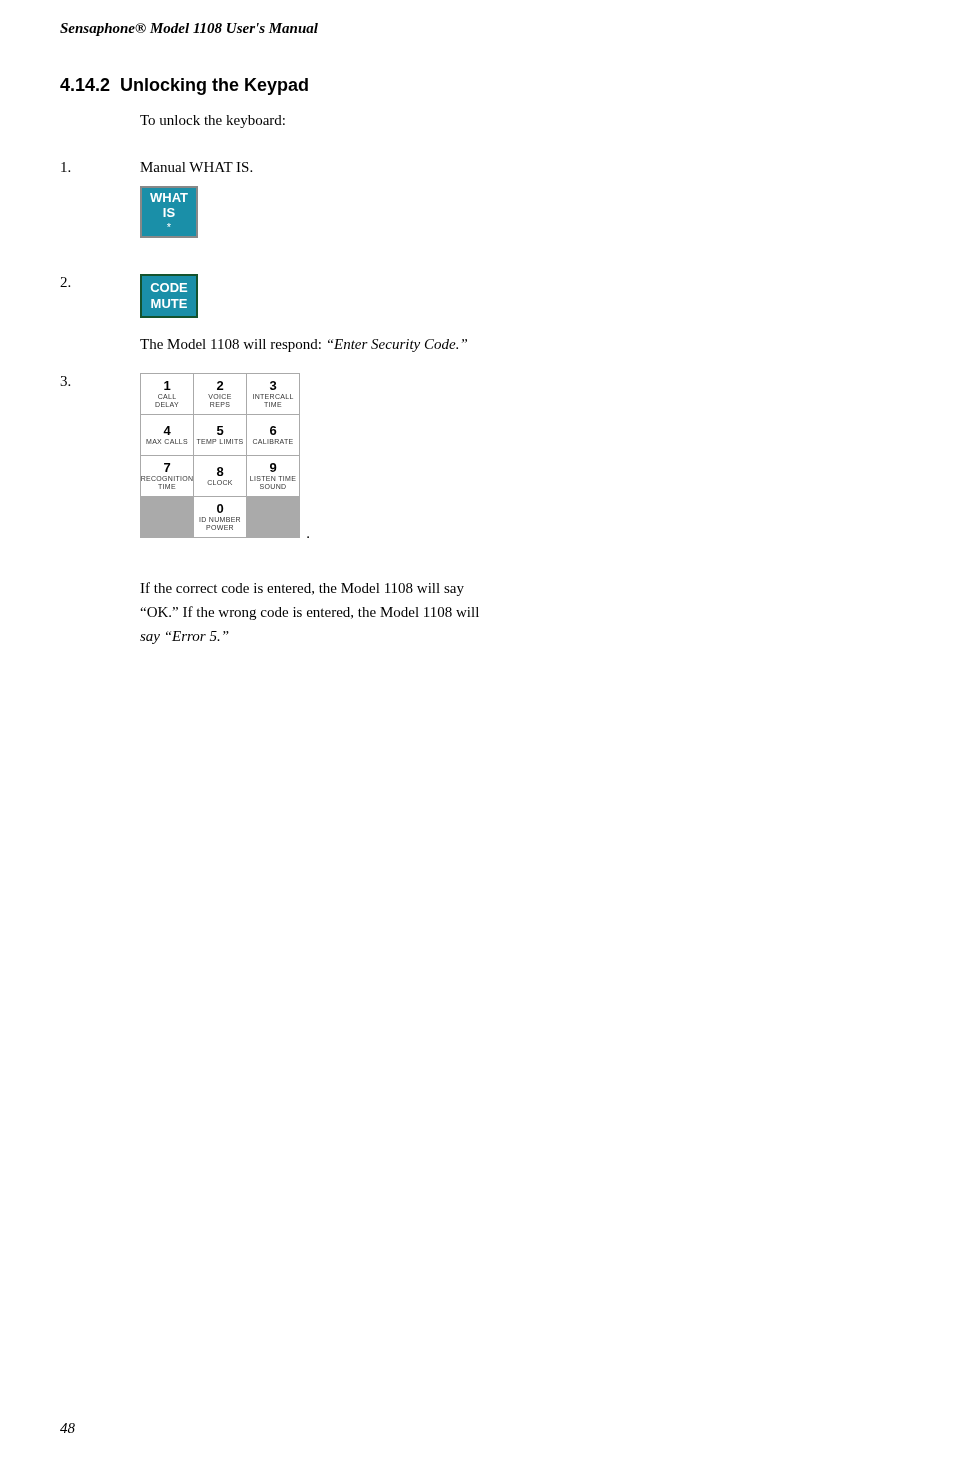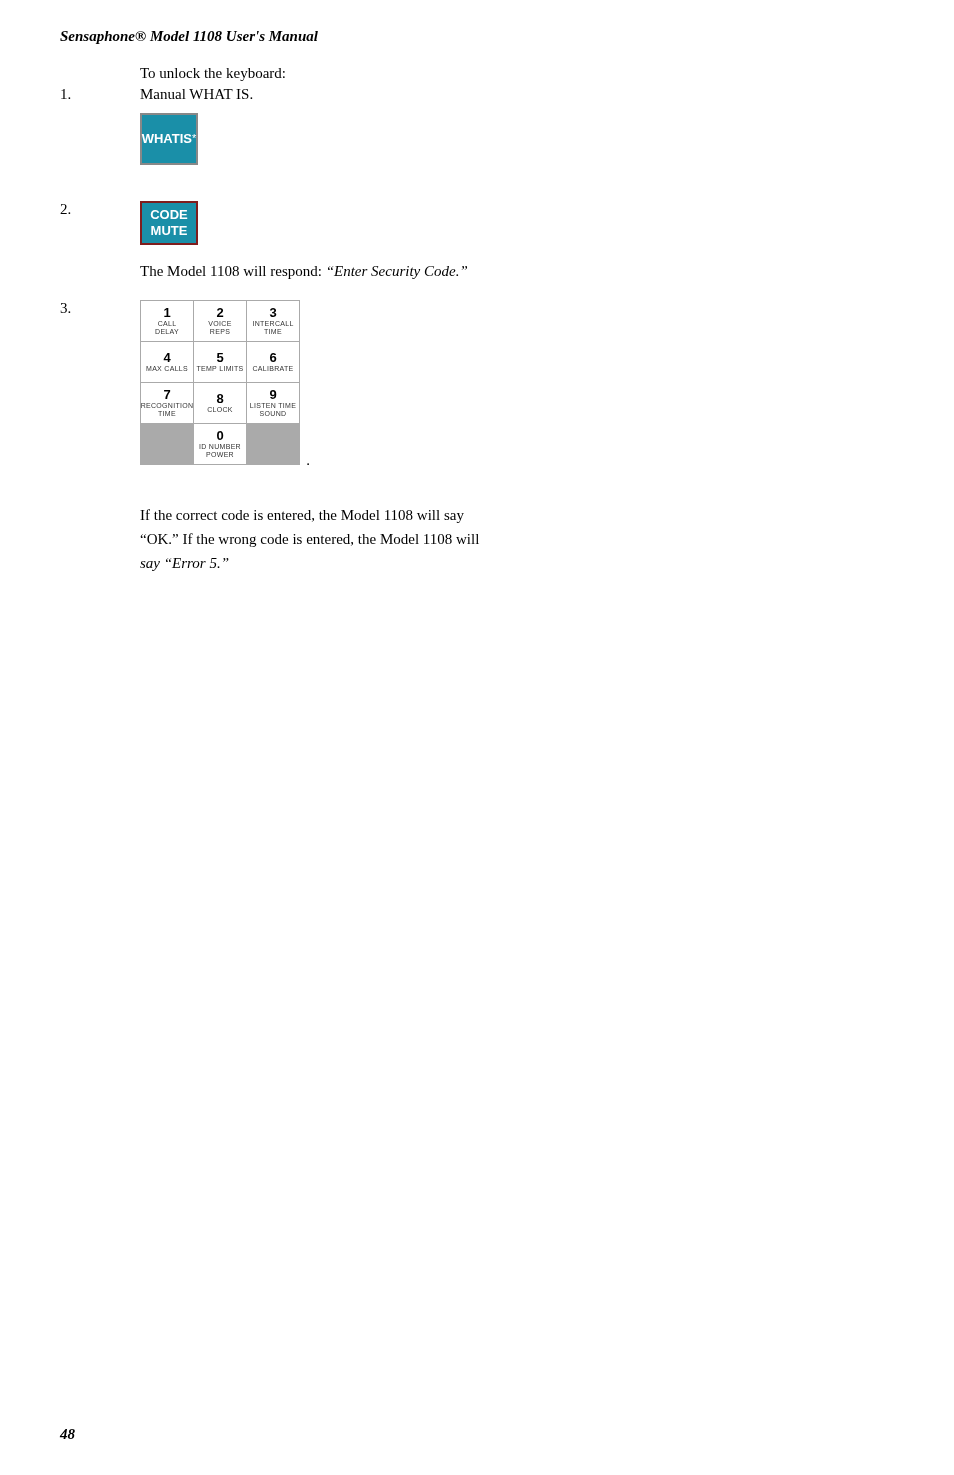--- a/index.html
+++ b/index.html
@@ -8,41 +8,41 @@
       width: 954px;
       min-height: 1475px;
       background: #ffffff;
       font-family: "Times New Roman", Times, serif;
       font-size: 15px;
       color: #000000;
       position: relative;
     }
 
     .page-header {
-      padding: 28px 60px 0 60px;
+      padding: 20px 60px 0 60px;
       font-style: italic;
       font-size: 15px;
       font-weight: bold;
     }
 
     .page-content {
       padding: 20px 60px 60px 60px;
     }
 
     .section-title {
       font-family: Arial, Helvetica, sans-serif;
       font-size: 18px;
       font-weight: bold;
       margin-top: 18px;
       margin-bottom: 16px;
     }
 
     .intro-text {
       margin-left: 80px;
-      margin-bottom: 4px;
+      margin-bottom: 30px;
       font-size: 15px;
     }
 
     .step-list {
       list-style: none;
       margin-left: 0;
     }
 
     .step-item {
       display: flex;
@@ -61,21 +61,21 @@
     }
 
     .step-text {
       margin-bottom: 10px;
       font-size: 15px;
     }
 
     
     .key-button-what-is {
       display: inline-flex;
-      flex-direction: row;
+      flex-direction: column;
       align-items: center;
       justify-content: center;
       background-color: #1a8fa8;
       color: #ffffff;
       font-family: Arial, Helvetica, sans-serif;
       font-weight: bold;
       font-size: 13px;
       width: 58px;
       height: 52px;
       border: 2px solid #888;
@@ -97,21 +97,21 @@
       flex-direction: column;
       align-items: center;
       justify-content: center;
       background-color: #1a8fa8;
       color: #ffffff;
       font-family: Arial, Helvetica, sans-serif;
       font-weight: bold;
       font-size: 13px;
       width: 58px;
       height: 44px;
-      border: 2px solid #7f1d1d;
+      border: 2px solid #14532d;
       cursor: pointer;
       line-height: 1.2;
       text-align: center;
       margin-bottom: 10px;
     }
 
     .response-text {
       font-size: 15px;
       margin-top: 8px;
     }
@@ -175,42 +175,45 @@
       font-size: 15px;
       line-height: 1.6;
     }
 
     .final-text em {
       font-style: italic;
     }
 
     .page-number {
       position: absolute;
-      bottom: 32px;
+      bottom: 38px;
       left: 60px;
       font-style: italic;
-      font-weight: bold;
+      font-weight: normal;
       font-size: 15px;
       text-align: center;
     }
 
     .button-wrapper {
       margin-left: 0;
       margin-bottom: 6px;
     }
   </style>
 </head>
 <body>
 
 <div class="page-header">
   <span>Sensaphone® Model 1108 User's Manual</span>
 </div>
 
 <div class="page-content">
 
+  <div class="section-title">
+    <span>4.14.2</span>&nbsp;&nbsp;<span>Unlocking the Keypad</span>
+  </div>
 
   <div class="intro-text">To unlock the keyboard:</div>
 
   <ol class="step-list">
 
     <li class="step-item">
       <div class="step-number">1.</div>
       <div class="step-content">
         <div class="step-text">Manual WHAT IS.</div>
         <div class="button-wrapper">

